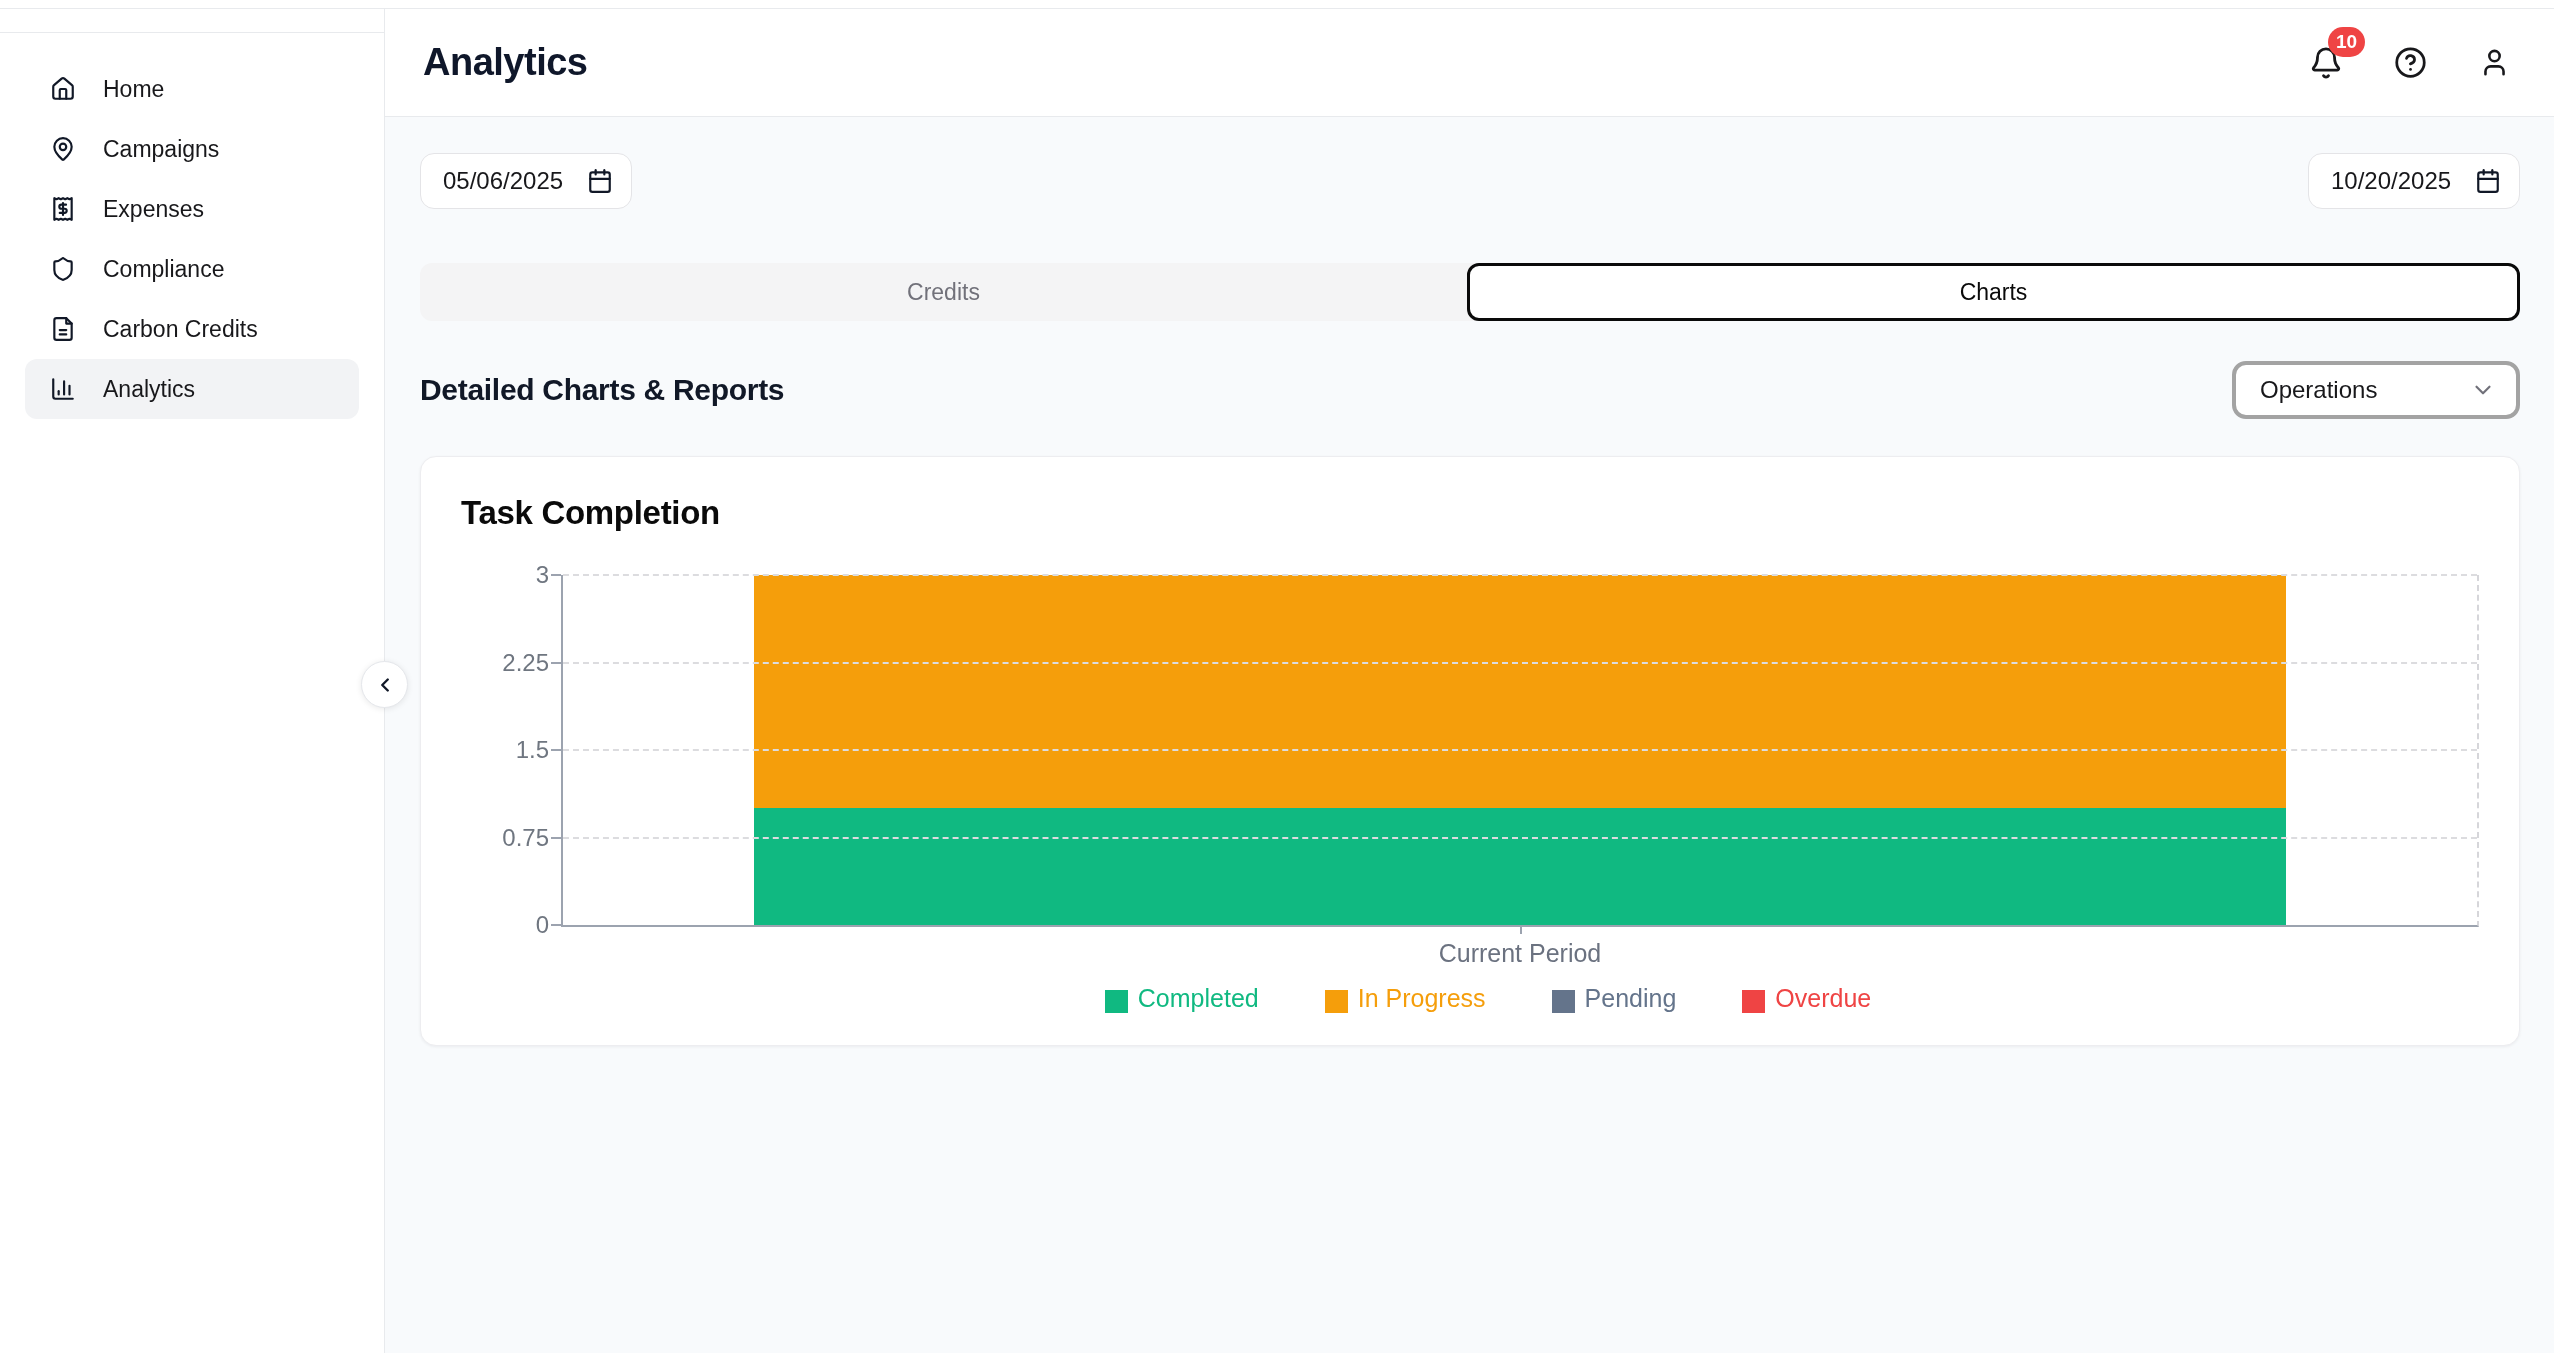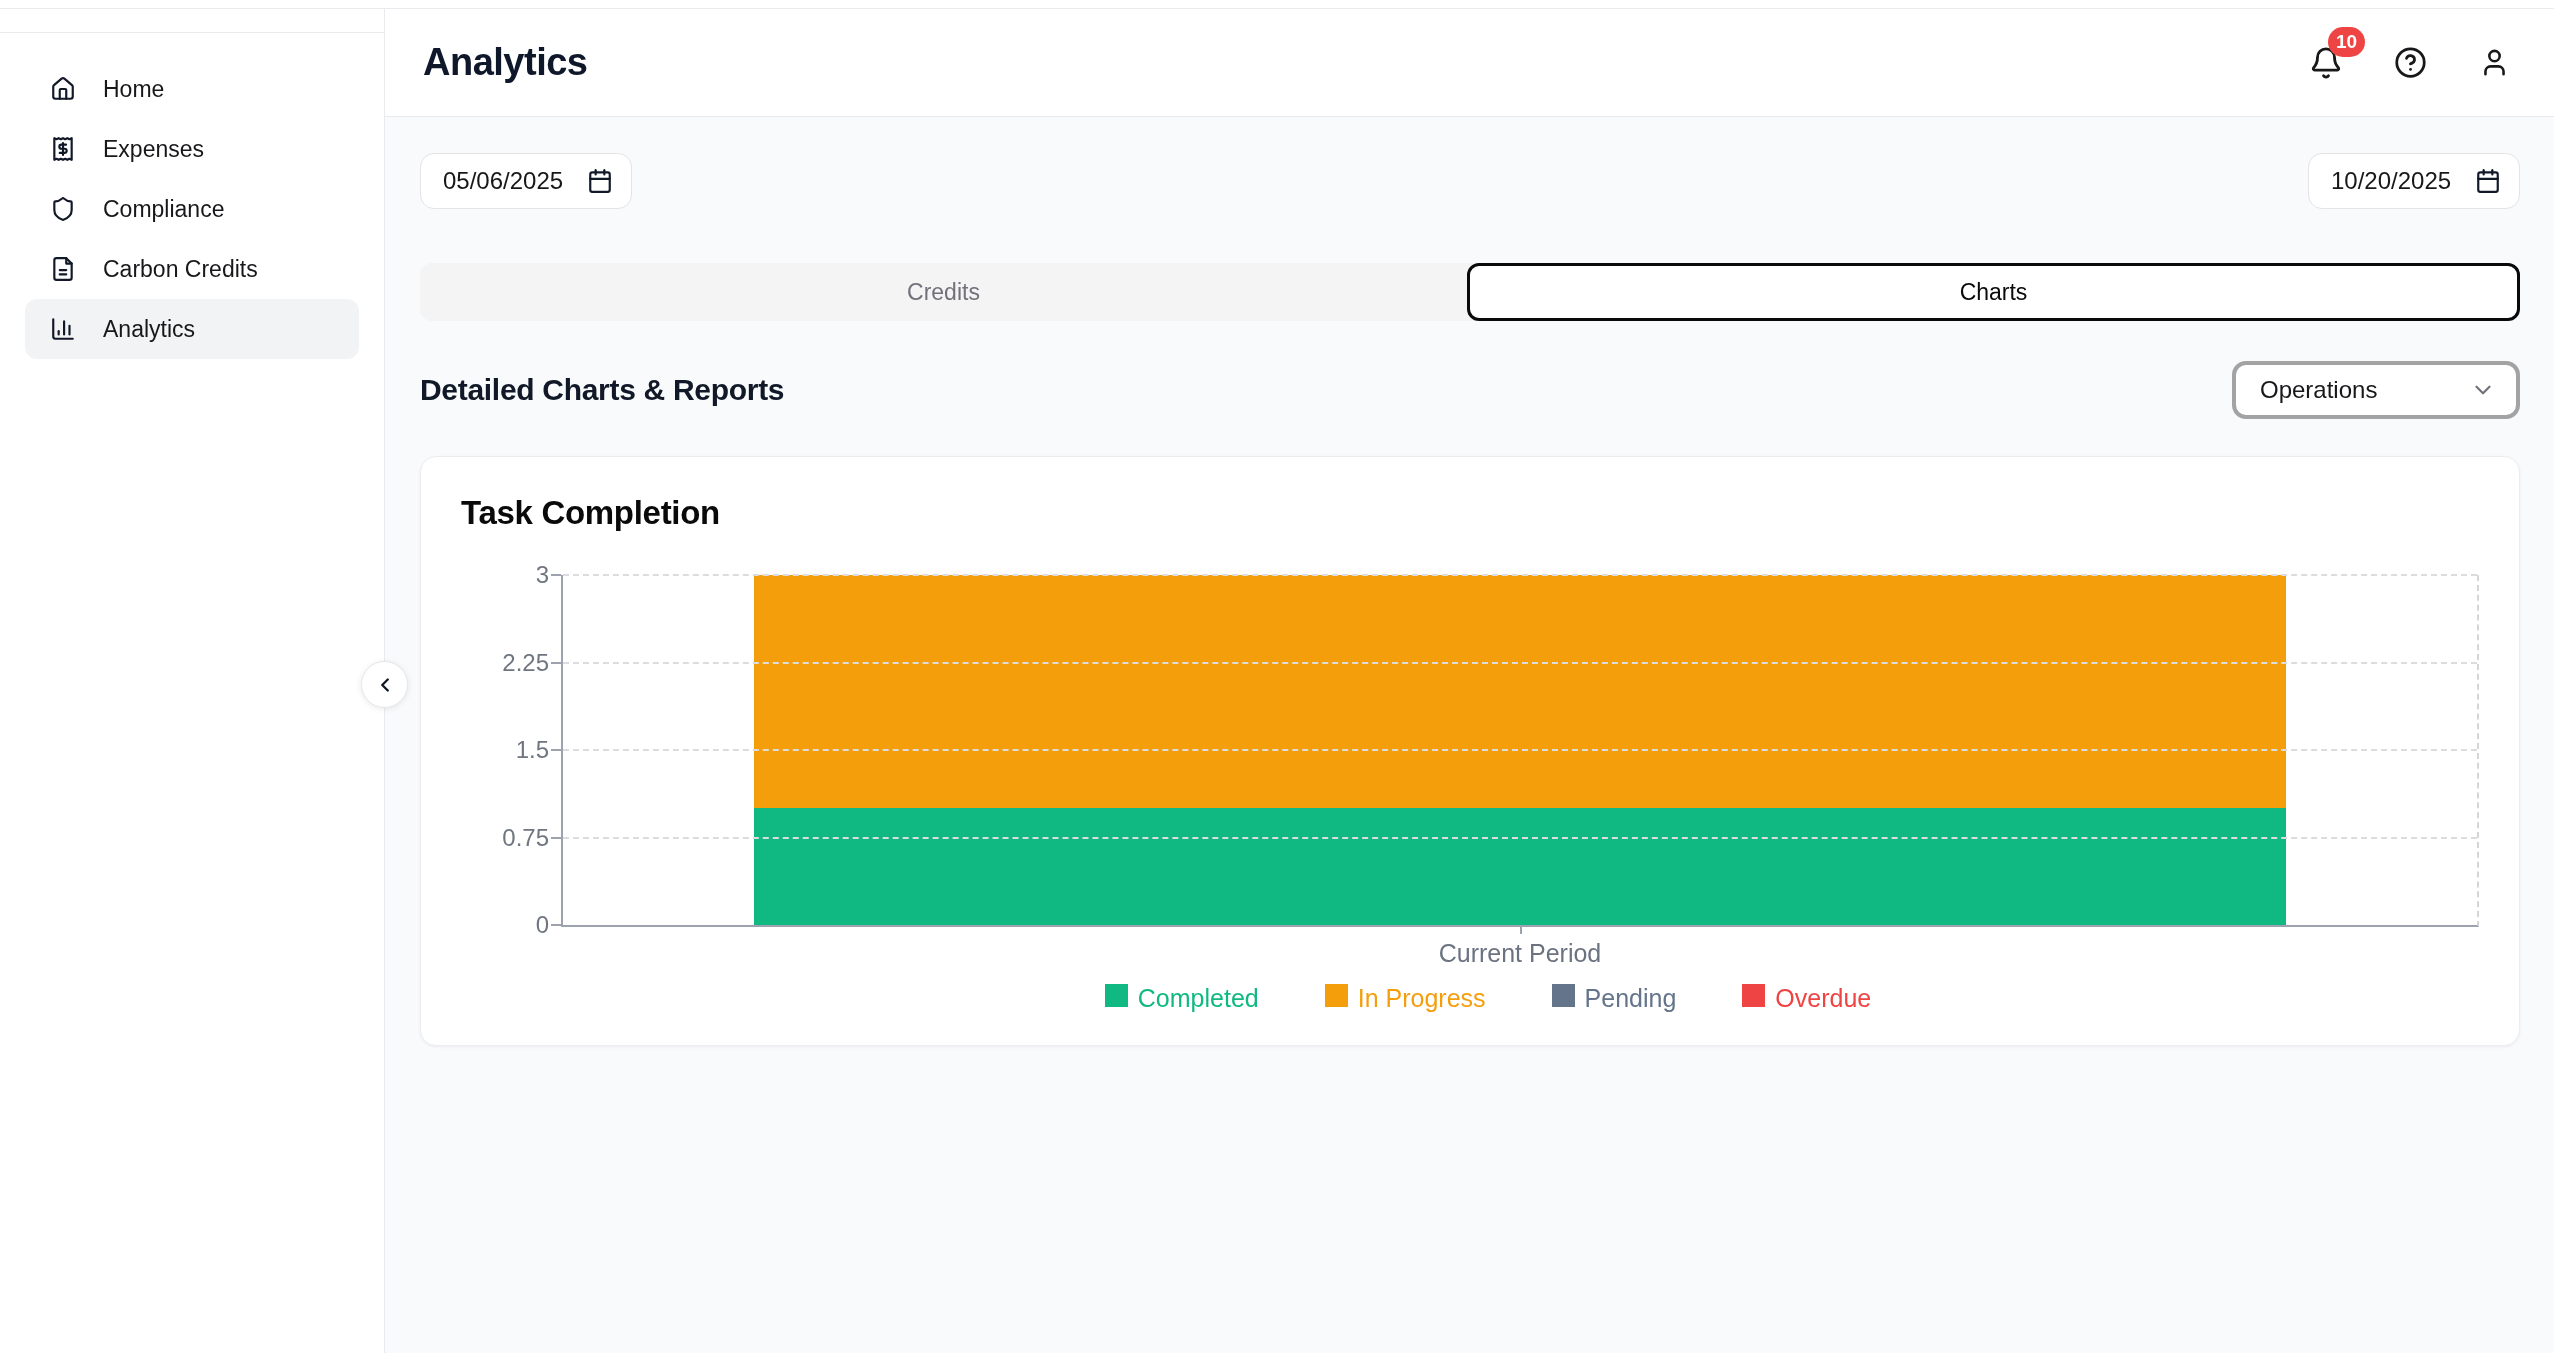--- a/index.html
+++ b/index.html
@@ -70,21 +70,21 @@
   .gridline { position:absolute; left:0; right:0; border-top:2px dashed #dcdcdf; pointer-events:none; }
   .ylabel { position:absolute; left:-100px; width:86px; text-align:right; font-size:24px; color:#6f7680;
     transform:translateY(50%); line-height:1; }
   .ytickmark { position:absolute; left:-12px; width:10px; border-top:2px solid #9ca3af; }
   .bar { position:absolute; left:10%; width:80%; top:0; bottom:0; }
   .bar-seg { position:absolute; left:0; width:100%; }
   .xtick { position:absolute; left:50%; top:100%; width:2px; height:9px; background:#9ca3af; }
   .xlabel { margin-left:100px; margin-top:12px; text-align:center; font-size:25px; color:#6b7280; }
   .legend { margin-top:16px; display:flex; justify-content:center; align-items:center; gap:30px;
     font-size:25px; font-weight:500; }
-  .legend-item { display:flex; align-items:flex-start; gap:10px;padding-left:36px; }
+  .legend-item { display:flex; align-items:flex-end; gap:10px;padding-left:36px; }
   .swatch { width:23px; height:23px; display:inline-block; }
 
   
   .collapse-btn { position:absolute; left:361px; top:652px; width:47px; height:47px; border-radius:50%;
     background:#fff; border:1px solid #e5e7eb; box-shadow:0 1px 6px rgba(0,0,0,.09);
     display:flex; align-items:center; justify-content:center; cursor:pointer; color:#111827; z-index:5; }
 </style>
 </head>
 <body>
 
@@ -99,20 +99,29 @@
       <div class="nav-item">
         <span class="nav-icon">
           <svg viewBox="0 0 24 24" fill="none" stroke="currentColor" stroke-width="2" stroke-linecap="round" stroke-linejoin="round">
               <path d="M15 21v-8a1 1 0 0 0-1-1h-4a1 1 0 0 0-1 1v8"></path>
               <path d="M3 10a2 2 0 0 1 .709-1.528l7-6a2 2 0 0 1 2.582 0l7 6A2 2 0 0 1 21 10v9a2 2 0 0 1-2 2H5a2 2 0 0 1-2-2z"></path>
             </svg>
         </span>
         <span class="nav-label">Home</span>
       </div>
 
+      <div class="nav-item">
+        <span class="nav-icon">
+          <svg viewBox="0 0 24 24" fill="none" stroke="currentColor" stroke-width="2" stroke-linecap="round" stroke-linejoin="round">
+              <path d="M20 10c0 4.993-5.539 10.193-7.399 11.799a1 1 0 0 1-1.202 0C9.539 20.193 4 14.993 4 10a8 8 0 0 1 16 0"></path>
+              <circle cx="12" cy="10" r="3"></circle>
+            </svg>
+        </span>
+        <span class="nav-label">Campaigns</span>
+      </div>
 
       <div class="nav-item">
         <span class="nav-icon">
           <svg viewBox="0 0 24 24" fill="none" stroke="currentColor" stroke-width="2" stroke-linecap="round" stroke-linejoin="round">
               <path d="M4 2v20l2-1 2 1 2-1 2 1 2-1 2 1 2-1 2 1V2l-2 1-2-1-2 1-2-1-2 1-2-1-2 1Z"></path>
               <path d="M14.8 8H10.5a1.9 1.9 0 0 0 0 3.8h3a1.9 1.9 0 0 1 0 3.8H9"></path>
               <path d="M12 17.5v-11"></path>
             </svg>
         </span>
         <span class="nav-label">Expenses</span>

